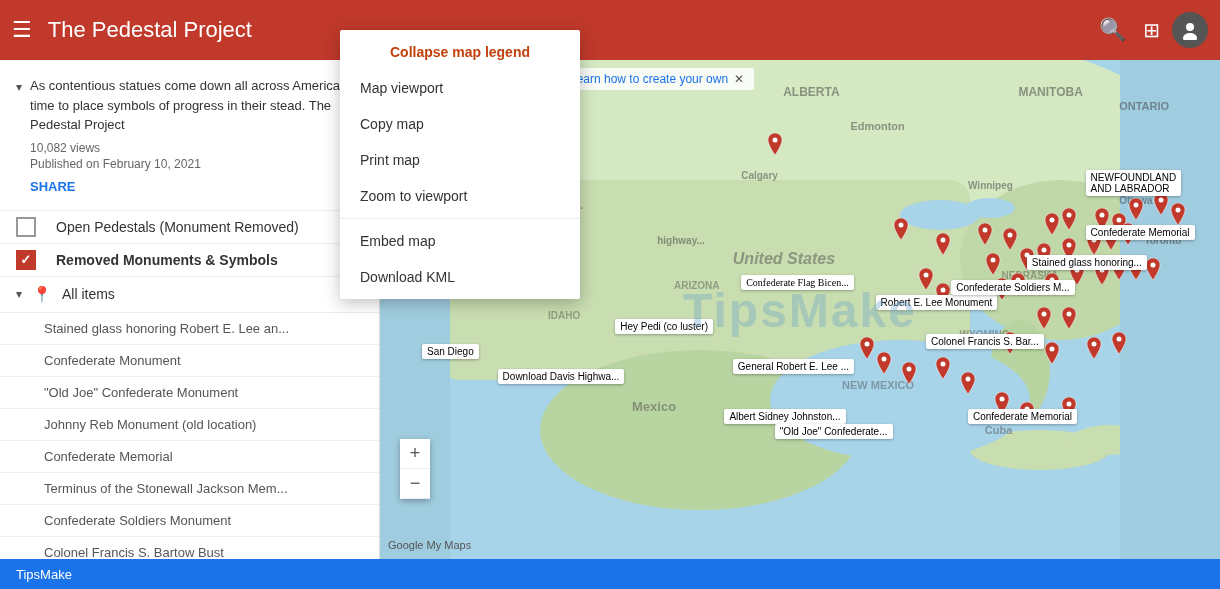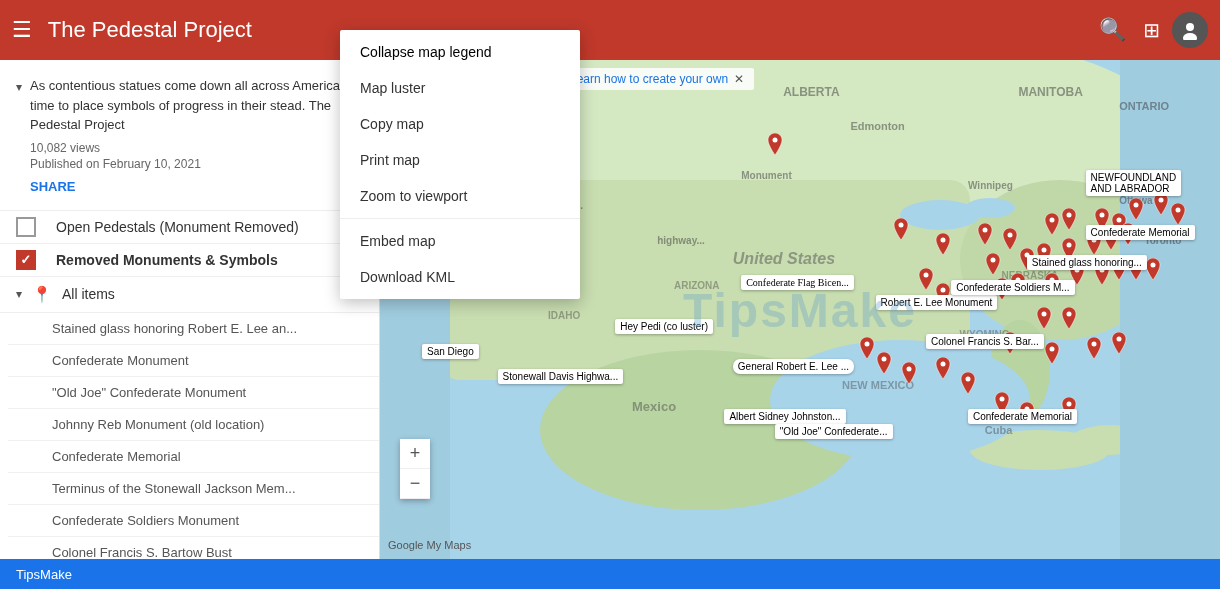--- a/index.html
+++ b/index.html
@@ -168,21 +168,20 @@
       font-size: 14px;
       color: #333;
     }
 
     
     .list-item {
       padding: 8px 16px 8px 44px;
       font-size: 13px;
       color: #555;
       border-bottom: 1px solid #f0f0f0;
-      margin-left: 8px;
     }
 
     
     .map-area {
       position: absolute;
       top: 60px;
       left: 380px;
       right: 0;
       bottom: 30px;
       background: #a8d0e6;
@@ -201,22 +200,23 @@
       min-width: 240px;
       padding: 4px 0;
     }
     .context-menu-item {
       padding: 10px 20px;
       font-size: 14px;
       color: #333;
       cursor: pointer;
     }
     .context-menu-item.highlighted {
-      color: #000000;
-      font-weight: 400;
+      color: #c2410c;
+      font-weight: 700;
+      text-align: center;
     }
     .context-menu-divider {
       border: none;
       border-top: 1px solid #eee;
       margin: 4px 0;
     }
 
     
     .map-banner {
       position: absolute;
@@ -428,21 +428,21 @@
       <rect x="0" y="0" width="70" height="499" fill="#a0ccdf"></rect>
     </svg>
 
     <div class="map-country-label" style="left:42%;top:38%;font-style:italic;">United States</div>
     <div class="map-country-label" style="left:30%;top:68%;font-size:13px;">Mexico</div>
     <div class="map-country-label" style="left:72%;top:73%;font-size:11px;">Cuba</div>
     <div class="map-country-label" style="left:48%;top:5%;font-size:12px;color:rgba(60,60,60,0.5);">ALBERTA</div>
     <div class="map-country-label" style="left:76%;top:5%;font-size:12px;color:rgba(60,60,60,0.5);">MANITOBA</div>
     <div class="map-country-label" style="left:88%;top:8%;font-size:11px;color:rgba(60,60,60,0.5);">ONTARIO</div>
     <div class="map-country-label" style="left:56%;top:12%;font-size:11px;color:rgba(60,60,60,0.5);">Edmonton</div>
-    <div class="map-country-label" style="left:43%;top:22%;font-size:10px;color:rgba(60,60,60,0.5);">Monument</div>
+    <div class="map-country-label" style="left:43%;top:22%;font-size:10px;color:rgba(60,60,60,0.5);">Calgary</div>
     <div class="map-country-label" style="left:70%;top:24%;font-size:10px;color:rgba(60,60,60,0.5);">Winnipeg</div>
     <div class="map-country-label" style="left:88%;top:27%;font-size:10px;color:rgba(60,60,60,0.5);">Ottawa</div>
     <div class="map-country-label" style="left:91%;top:35%;font-size:10px;color:rgba(60,60,60,0.5);">Toronto</div>
     <div class="map-country-label" style="left:33%;top:35%;font-size:10px;color:rgba(60,60,60,0.5);">highway...</div>
     <div class="map-country-label" style="left:20%;top:28%;font-size:10px;color:rgba(60,60,60,0.5);">te Vet...</div>
     <div class="map-country-label" style="left:55%;top:64%;font-size:11px;color:rgba(60,60,60,0.4);">NEW MEXICO</div>
     <div class="map-country-label" style="left:35%;top:44%;font-size:10px;color:rgba(60,60,60,0.4);">ARIZONA</div>
     <div class="map-country-label" style="left:74%;top:42%;font-size:10px;color:rgba(60,60,60,0.4);">NEBRASKA</div>
     <div class="map-country-label" style="left:69%;top:54%;font-size:10px;color:rgba(60,60,60,0.4);">WYOMING</div>
     <div class="map-country-label" style="left:20%;top:50%;font-size:10px;color:rgba(60,60,60,0.4);">IDAHO</div>
@@ -625,22 +625,22 @@
           </svg></div>
         <div class="map-pin" style="left: 82%; top: 73%;"><svg width="16" height="22" viewBox="0 0 16 22">
             <path d="M8 0C4.13 0 1 3.13 1 7c0 5.25 7 15 7 15s7-9.75 7-15c0-3.87-3.13-7-7-7z" fill="#c0392b" stroke="white" stroke-width="0.5"></path>
             <circle cx="8" cy="7" r="2.5" fill="white"></circle>
           </svg></div>
       </div>
 
     <div class="map-label" style="left:43%;top:43%;z-index:5;font-family:Liberation Serif, serif;">Confederate Flag Bicen...</div>
     <div class="map-label" style="left:28%;top:52%;z-index:5;">Hey Pedi (co luster)</div>
     <div class="map-label" style="left:59%;top:47%;z-index:5;">Robert E. Lee Monument</div>
-    <div class="map-label" style="left:14%;top:62%;z-index:5;">Stonewall Davis Highwa...</div>
-    <div class="map-label" style="left:42%;top:60%;z-index:5;border-radius:7px;">General Robert E. Lee ...</div>
+    <div class="map-label" style="left:14%;top:62%;z-index:5;">Download Davis Highwa...</div>
+    <div class="map-label" style="left:42%;top:60%;z-index:5;">General Robert E. Lee ...</div>
     <div class="map-label" style="left:5%;top:57%;z-index:5;">San Diego</div>
     <div class="map-label" style="left:68%;top:44%;z-index:5;">Confederate Soldiers M...</div>
     <div class="map-label" style="left:41%;top:70%;z-index:5;">Albert Sidney Johnston...</div>
     <div class="map-label" style="left:65%;top:55%;z-index:5;">Colonel Francis S. Bar...</div>
     <div class="map-label" style="left:47%;top:73%;z-index:5;">"Old Joe" Confederate...</div>
     <div class="map-label" style="left:70%;top:70%;z-index:5;">Confederate Memorial</div>
     <div class="map-label" style="left:77%;top:39%;z-index:5;">Stained glass honoring...</div>
     <div class="map-label" style="left:84%;top:33%;z-index:5;">Confederate Memorial</div>
     <div class="map-label" style="left:84%;top:22%;z-index:5;">NEWFOUNDLAND<br>AND LABRADOR</div>
 
@@ -648,21 +648,21 @@
       <button class="zoom-btn">+</button>
       <button class="zoom-btn">−</button>
     </div>
 
     <div class="google-logo">Google My Maps</div>
   </div>
 </div>
 
 <div class="context-menu">
   <div class="context-menu-item highlighted">Collapse map legend</div>
-  <div class="context-menu-item">Map luster</div>
+  <div class="context-menu-item">Map viewport</div>
   <div class="context-menu-item">Copy map</div>
   <div class="context-menu-item">Print map</div>
   <div class="context-menu-item">Zoom to viewport</div>
   <hr class="context-menu-divider">
   <div class="context-menu-item">Embed map</div>
   <div class="context-menu-item">Download KML</div>
 </div>
 
 <div class="bottom-bar">
   <span class="bottom-bar-text">TipsMake</span>

